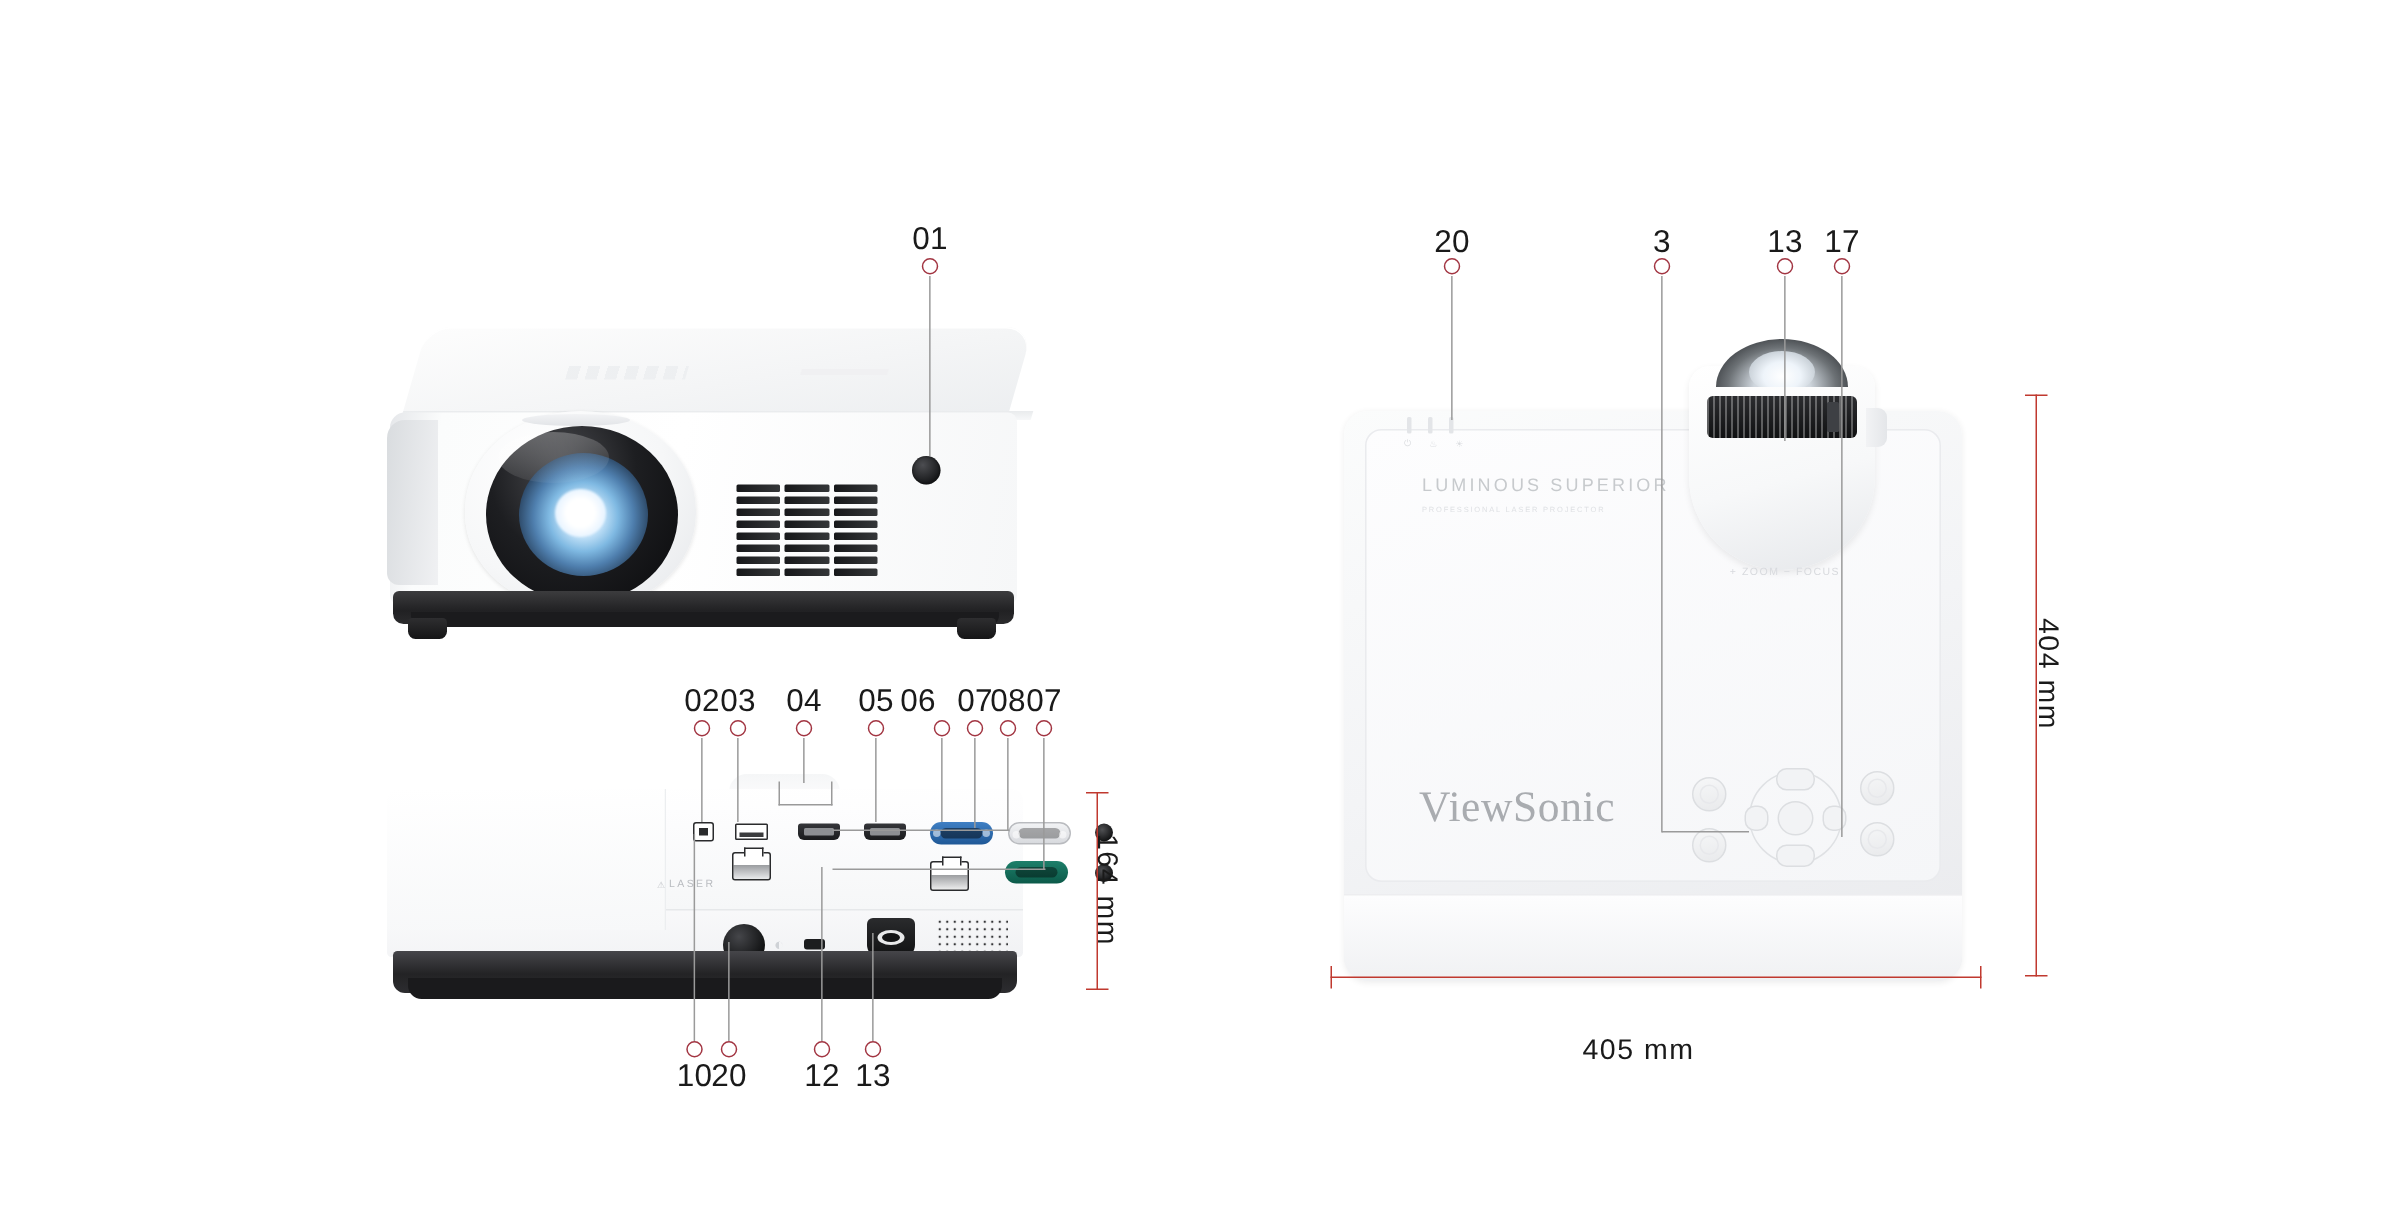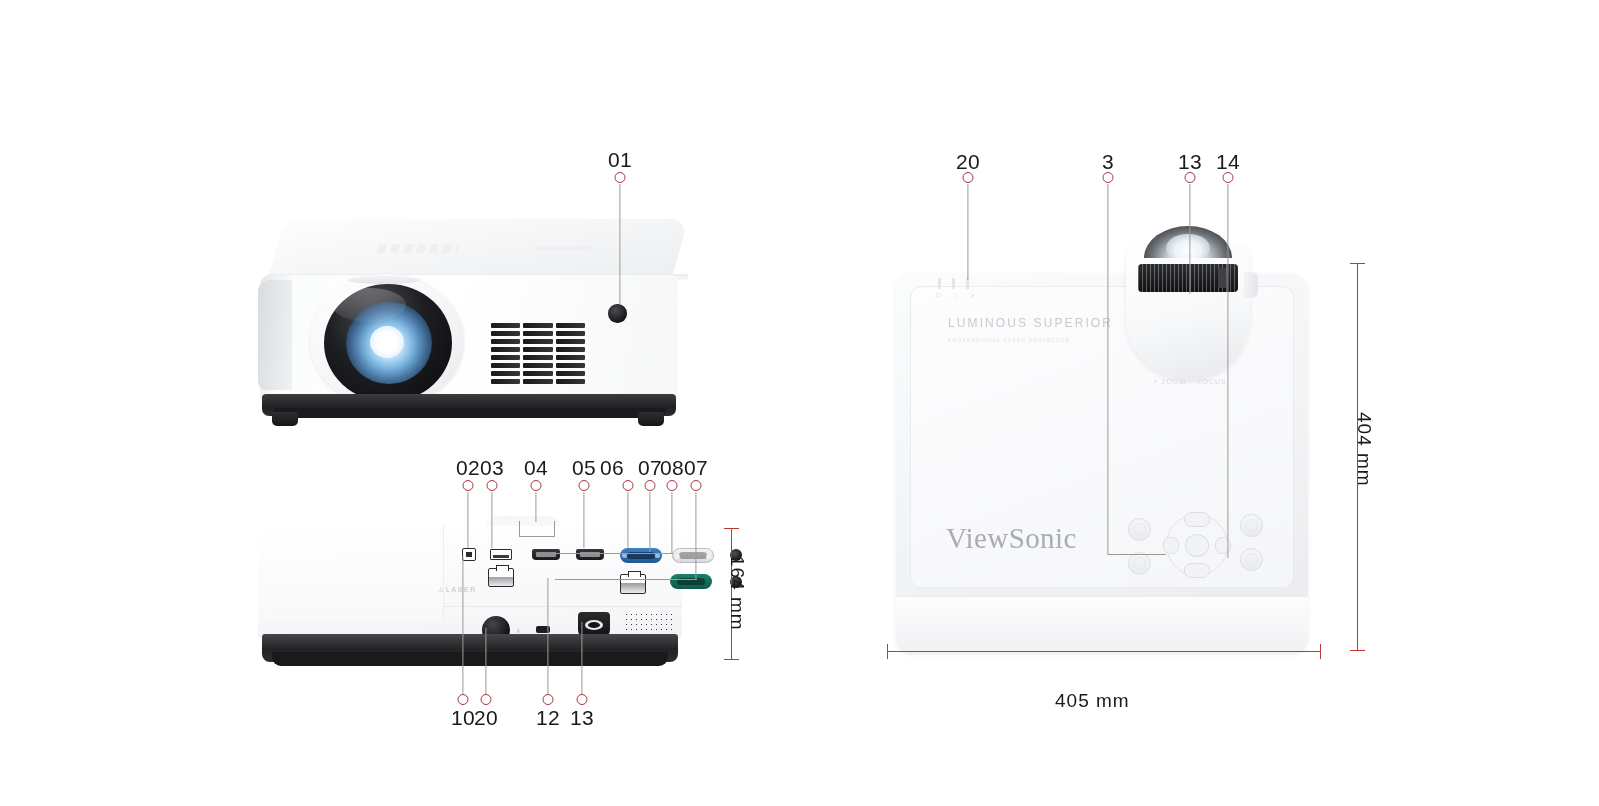--- a/index.html
+++ b/index.html
@@ -689,21 +689,21 @@
     <span class="ring" style="left:1108px; top:172px;"></span>
     <span class="lead" style="left:1108px; top:184px; height:371px;"></span>
     <span class="dimline-h" style="left:1108px; top:554px; width:58px; background:#9a9a9a; height:1.2px;"></span>
   </div>
   <div class="callout">
     <span class="num" style="left:1190px; top:150px;">13</span>
     <span class="ring" style="left:1190px; top:172px;"></span>
     <span class="lead" style="left:1190px; top:184px; height:110px;"></span>
   </div>
   <div class="callout">
-    <span class="num" style="left:1228px; top:150px;">14</span>
+    <span class="num" style="left:1228px; top:150px;">17</span>
     <span class="ring" style="left:1228px; top:172px;"></span>
     <span class="lead" style="left:1228px; top:184px; height:374px;"></span>
   </div>
 
   <div>
     <span class="dimcap-h" style="left:1350px; top:263px;"></span>
     <span class="dimline-v" style="left:1357px; top:263px; height:388px;"></span>
     <span class="dimcap-h" style="left:1350px; top:650px;"></span>
     <span class="dimtext vert" style="left:1375px; top:412px;">404 mm</span>
   </div>

